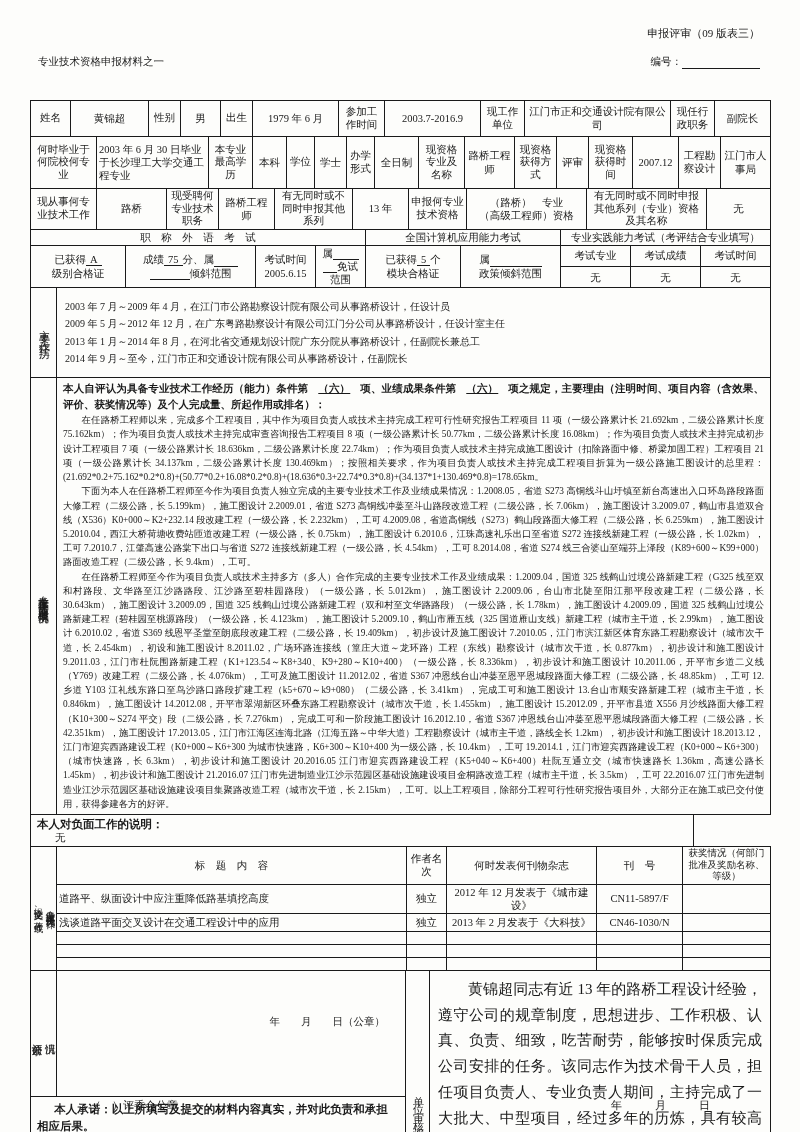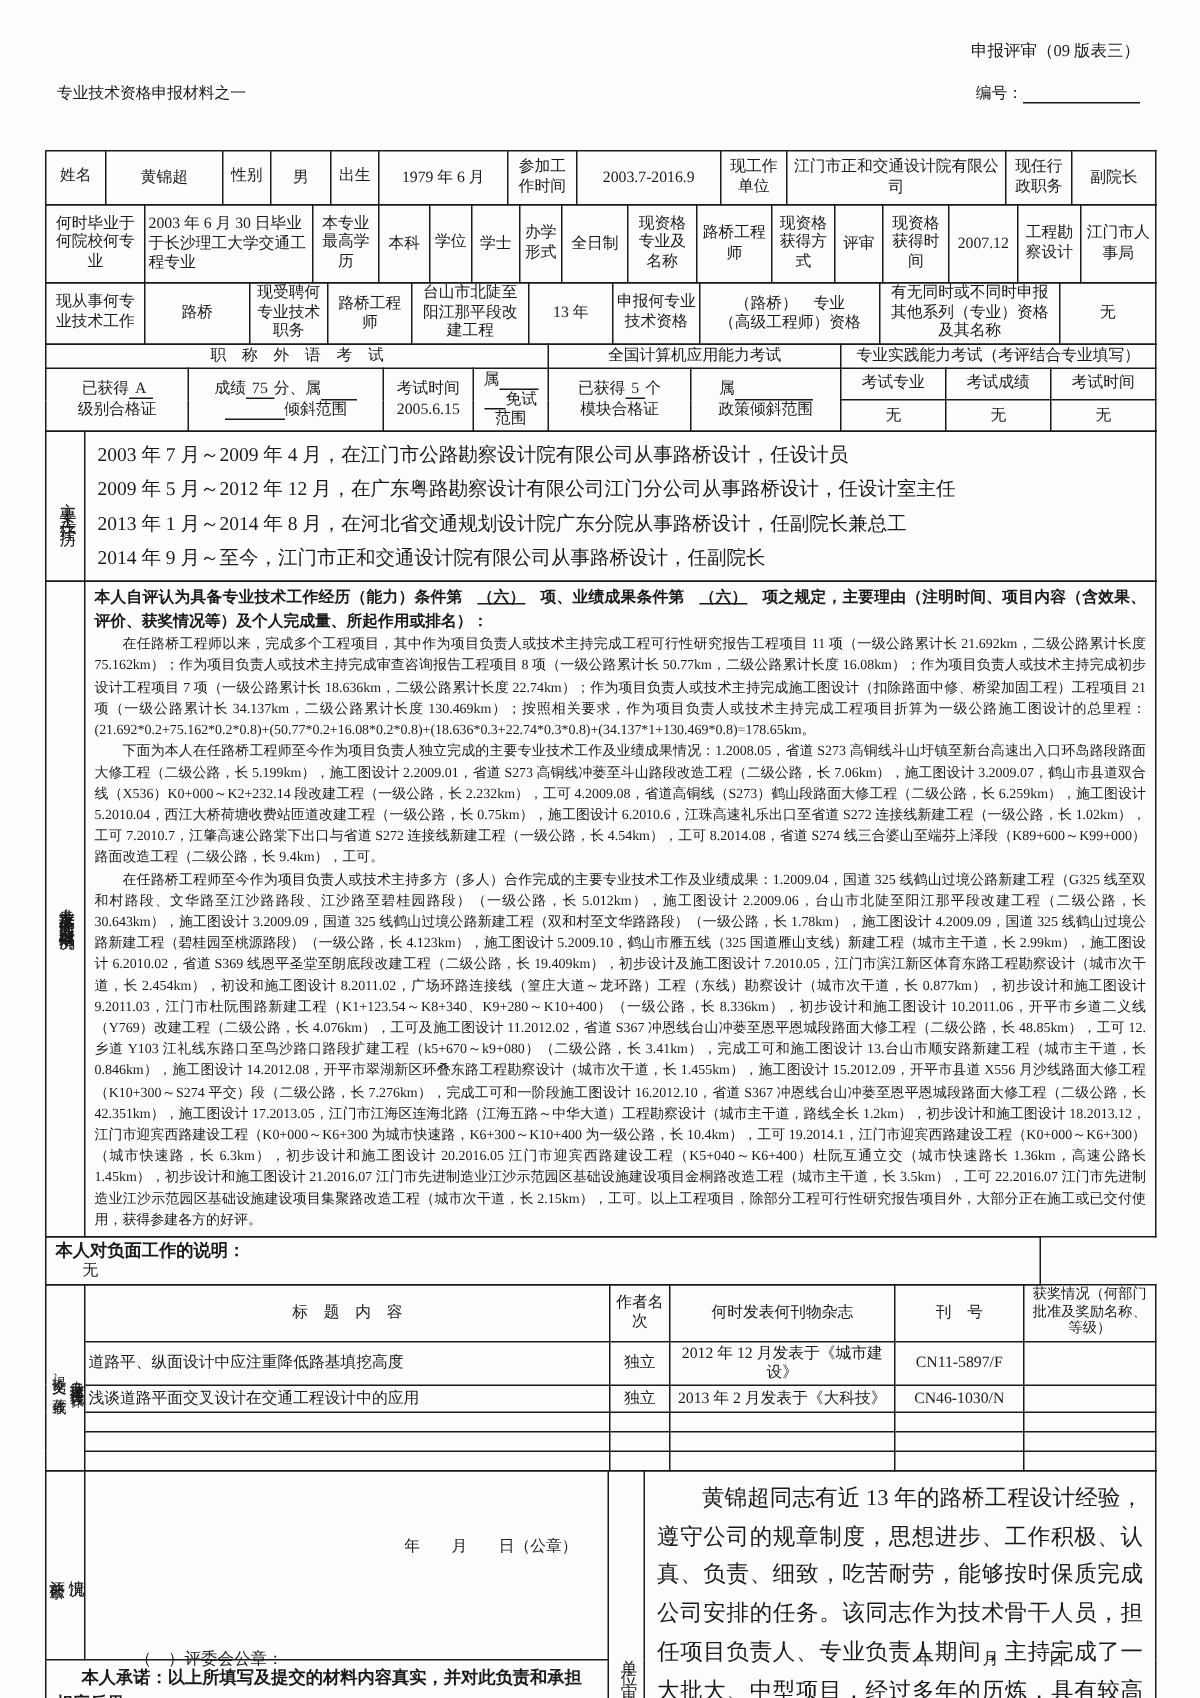--- a/index.html
+++ b/index.html
@@ -135,21 +135,21 @@
           <col style="width:120px">
           <col style="width:120px">
           <col style="width:64px">
         </colgroup>
       <tbody>
           <tr style="height:40px">
         <td class="lbl">现从事何专业技术工作</td>
         <td>路桥</td>
         <td class="lbl">现受聘何专业技术职务</td>
         <td>路桥工程师</td>
-        <td class="lbl">台山市北陡至阳江那平段改建工程</td>
+        <td class="lbl">有无同时或不同时申报其他系列</td>
         <td>13 年</td>
         <td class="lbl">申报何专业技术资格</td>
         <td class="two-line">
           <span>（路桥）　专业</span>
           <span>（高级工程师）资格</span>
         </td>
         <td class="lbl">有无同时或不同时申报其他系列（专业）资格及其名称</td>
         <td>无</td>
       </tr>
     </tbody>
@@ -213,21 +213,21 @@
     <table>
       <colgroup>
           <col style="width:26px">
           <col style="width:714px">
         </colgroup>
       <tbody>
           <tr style="height:90px">
         <td>
               <div class="vlabel">主要工作经历</div>
             </td>
-        <td class="left" style="padding:4px 8px;font-size:13px;line-height:1.75">
+        <td class="left" style="padding:4px 8px;font-size:10px;line-height:1.75">
           <div>2003 年 7 月～2009 年 4 月，在江门市公路勘察设计院有限公司从事路桥设计，任设计员</div>
           <div>2009 年 5 月～2012 年 12 月，在广东粤路勘察设计有限公司江门分公司从事路桥设计，任设计室主任</div>
           <div>2013 年 1 月～2014 年 8 月，在河北省交通规划设计院广东分院从事路桥设计，任副院长兼总工</div>
           <div>2014 年 9 月～至今，江门市正和交通设计院有限公司从事路桥设计，任副院长</div>
         </td>
       </tr>
     </tbody>
       </table>
 
     <table>

